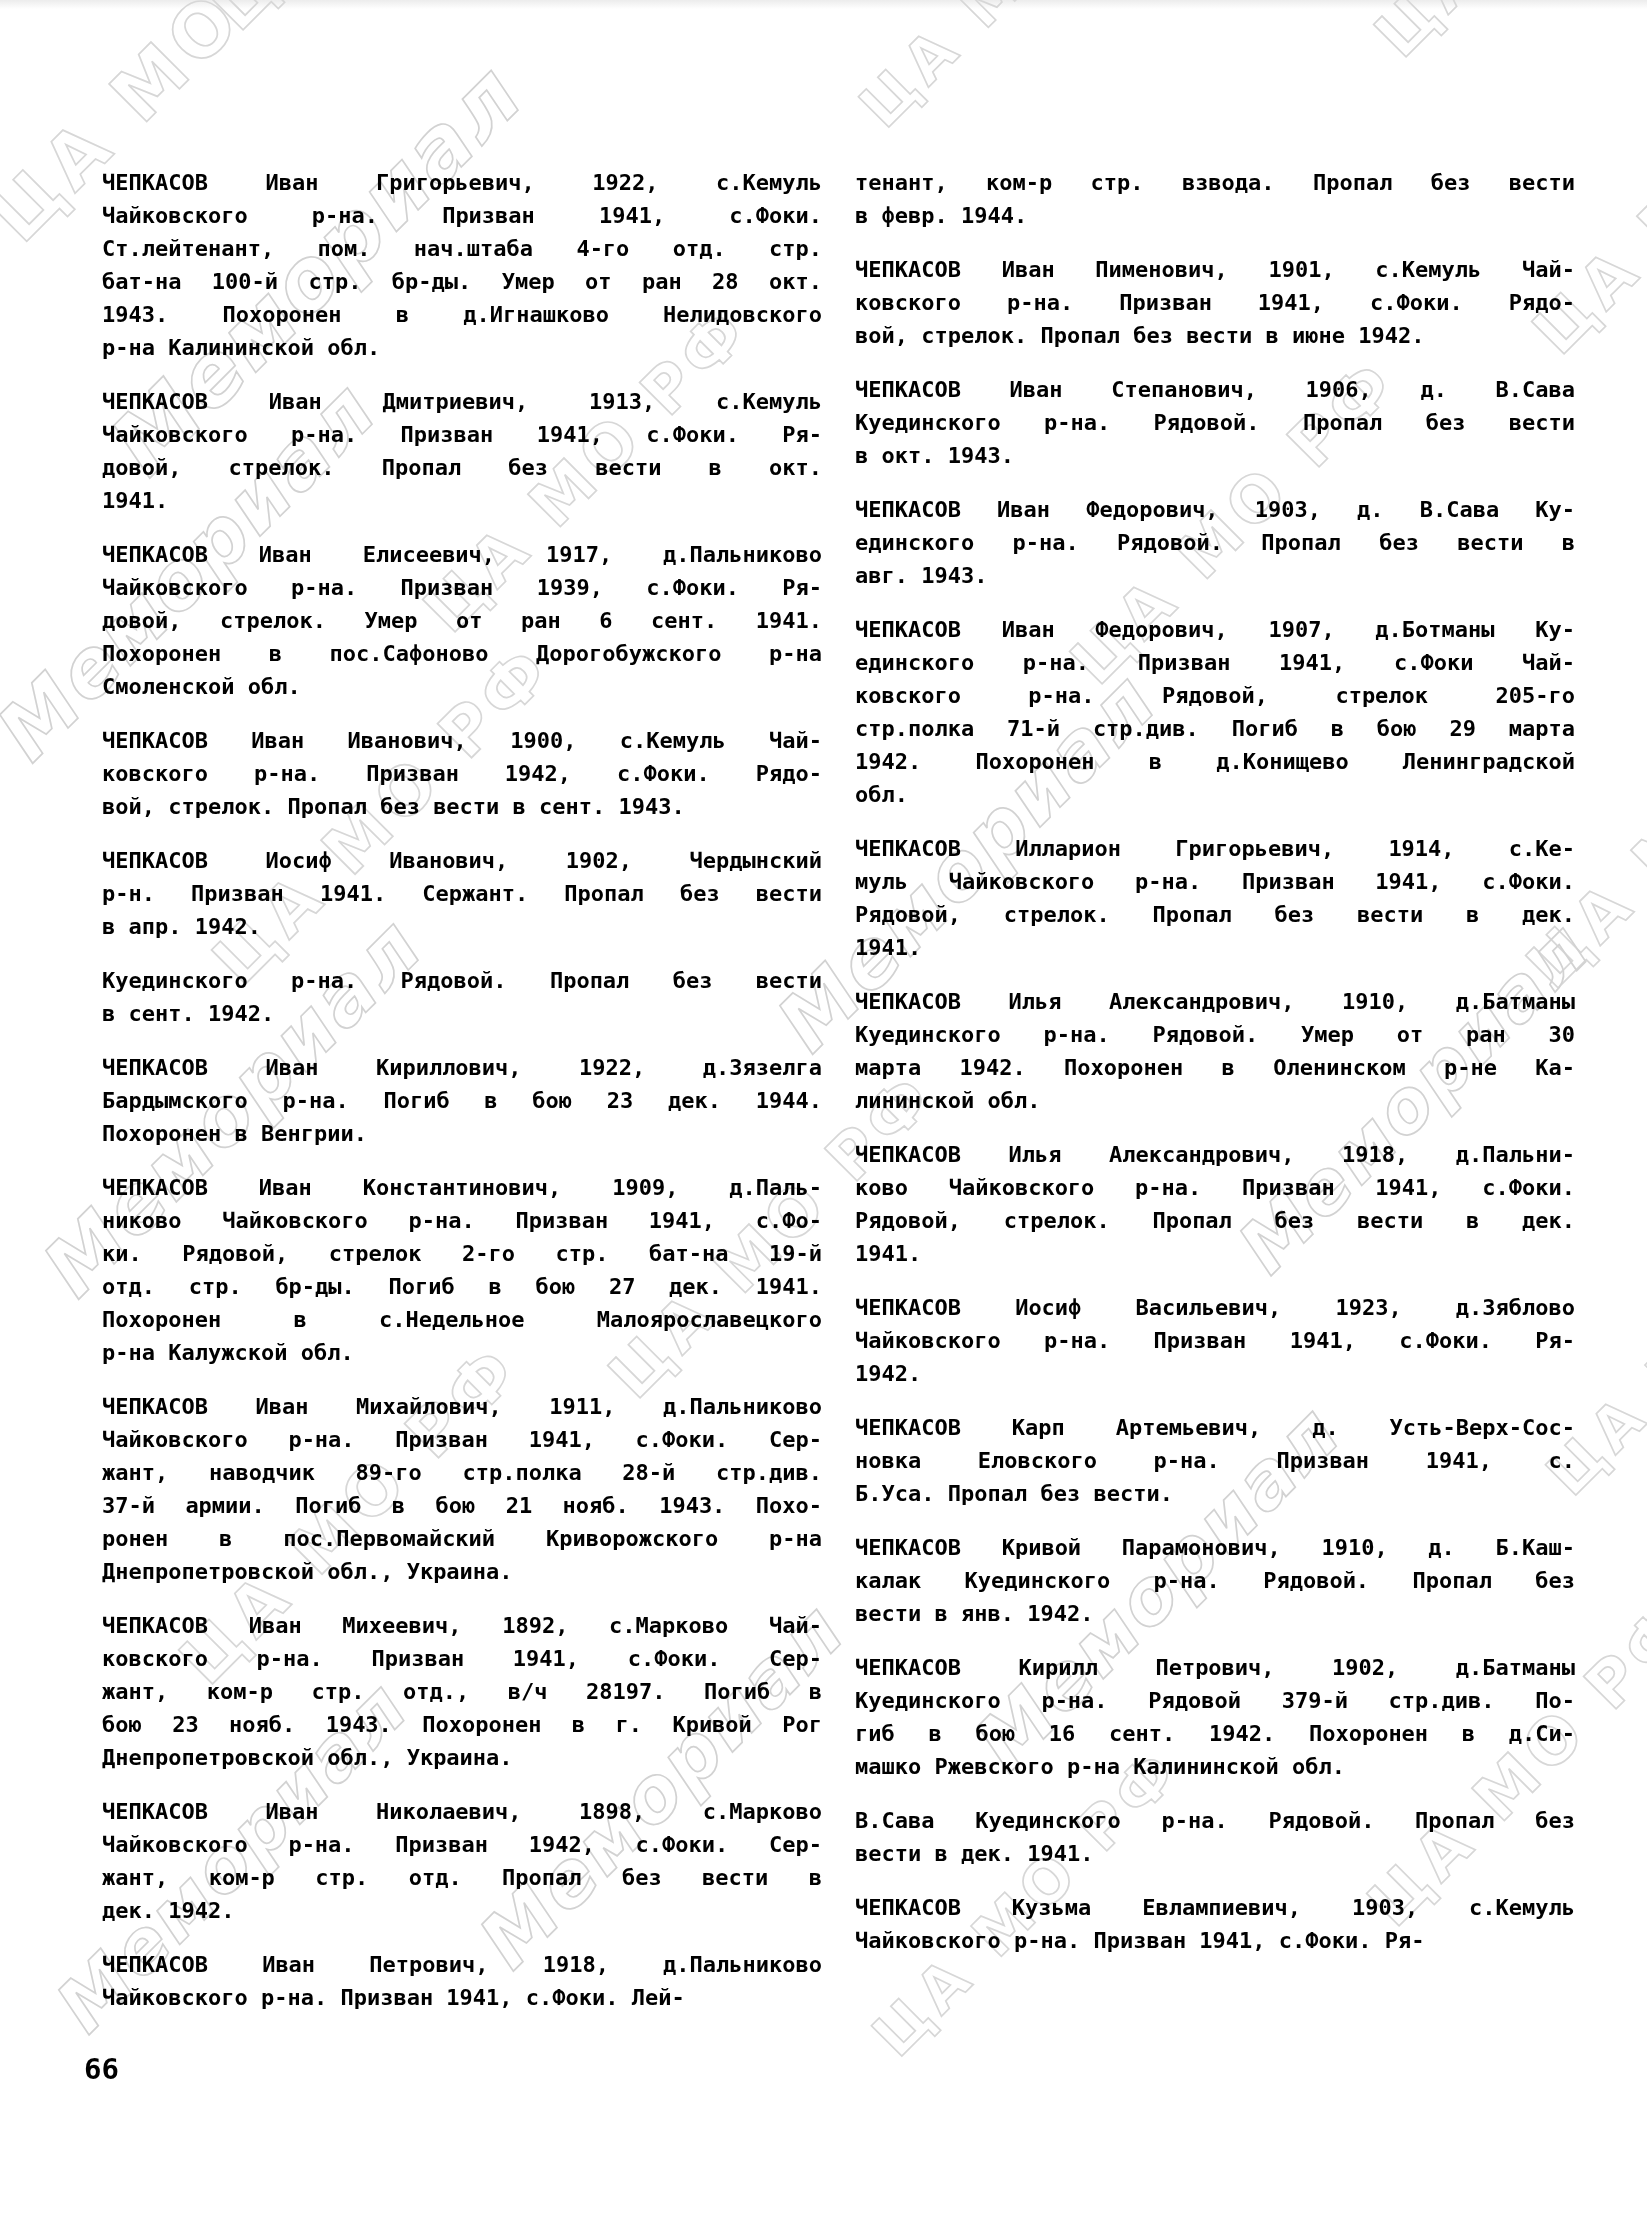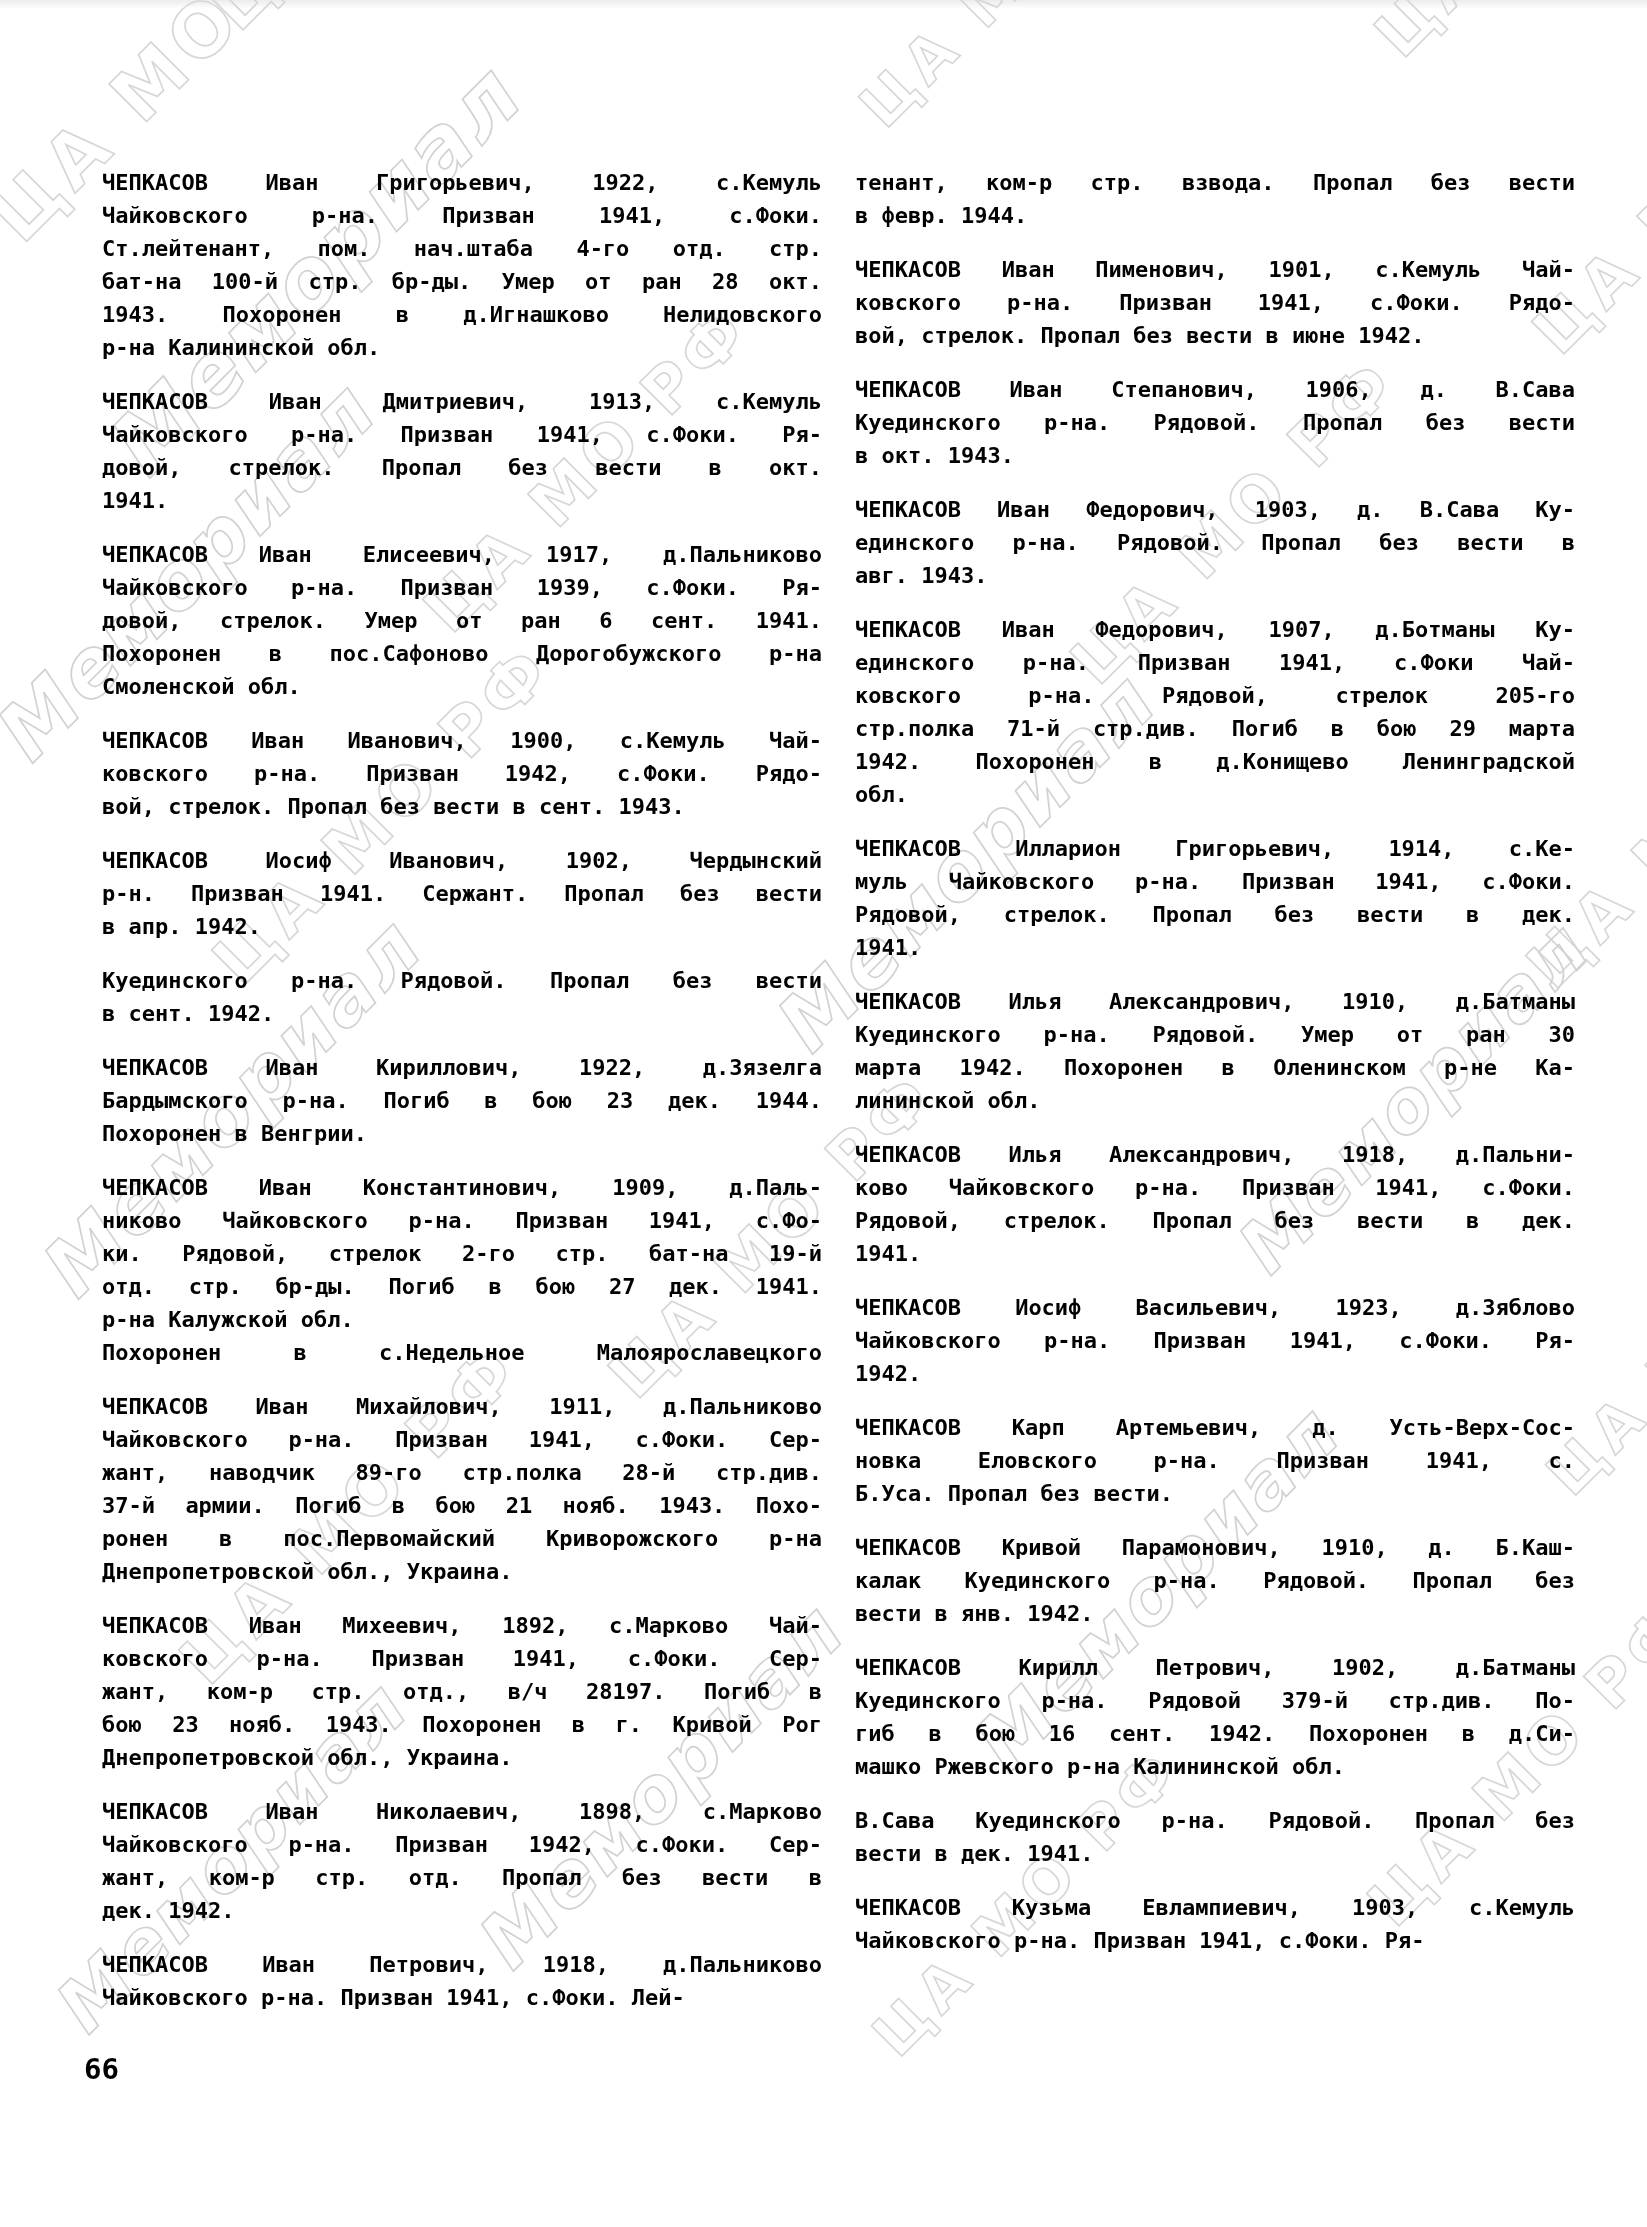--- a/index.html
+++ b/index.html
@@ -119,22 +119,22 @@
       <div class="entry">
         <div class="line">ЧЕПКАСОВ Иван  Кириллович,  1922,  д.Зязелга</div>
         <div class="line">Бардымского р-на.  Погиб в бою 23 дек. 1944.</div>
         <div class="line last">Похоронен в Венгрии.</div>
       </div>
       <div class="entry">
         <div class="line">ЧЕПКАСОВ Иван Константинович,  1909, д.Паль-</div>
         <div class="line">никово Чайковского р-на. Призван 1941, с.Фо-</div>
         <div class="line">ки.  Рядовой,  стрелок 2-го стр. бат-на 19-й</div>
         <div class="line">отд.  стр.  бр-ды. Погиб в бою 27 дек. 1941.</div>
+        <div class="line">Похоронен  в  с.Недельное  Малоярославецкого</div>
         <div class="line last">р-на Калужской обл.</div>
-        <div class="line">Похоронен  в  с.Недельное  Малоярославецкого</div>
       </div>
       <div class="entry">
         <div class="line">ЧЕПКАСОВ Иван Михайлович, 1911, д.Пальниково</div>
         <div class="line">Чайковского р-на. Призван 1941, с.Фоки. Сер-</div>
         <div class="line">жант, наводчик 89-го стр.полка 28-й стр.див.</div>
         <div class="line">37-й армии. Погиб в бою 21 нояб. 1943. Похо-</div>
         <div class="line">ронен в пос.Первомайский Криворожского  р-на</div>
         <div class="line last">Днепропетровской обл., Украина.</div>
       </div>
       <div class="entry">

